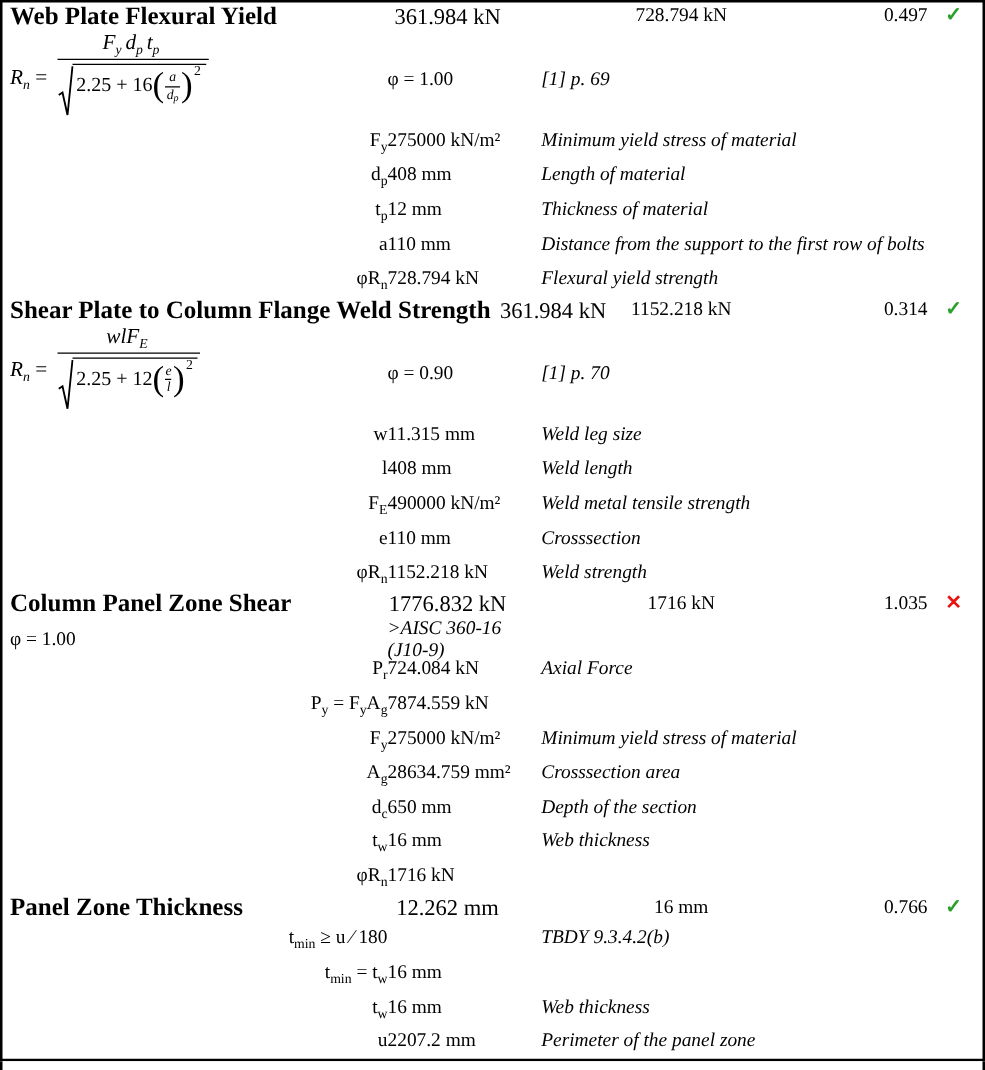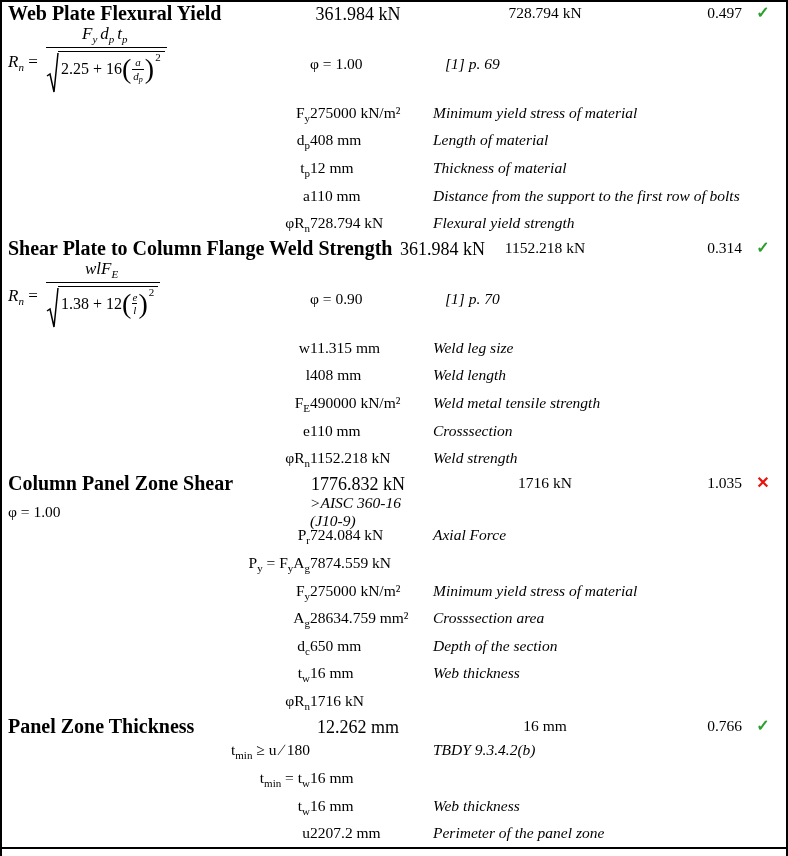--- a/index.html
+++ b/index.html
@@ -41,21 +41,21 @@
   .fden{border-top:1.6px solid #000;padding:3px 2px 0 0;}
   .sqrt{display:inline-flex;align-items:flex-start;}
   .radsign{display:block;margin-top:1px;}
   .radicand{border-top:1.5px solid #000;display:inline-flex;align-items:center;padding:2px 4px 0 3px;font-size:16px;margin-left:-1px;white-space:pre;}
   .bparen{font-size:28px;line-height:30px;font-weight:400;}
   .ifrac{display:inline-flex;flex-direction:column;align-items:center;font-size:11px;line-height:1.15;margin:0 1px;}
   .iden{border-top:1px solid #000;padding:0 1px;white-space:pre;}
   .iden sub, .ifrac sub{font-size:8px;vertical-align:-2px;}
   .rexp{font-size:11px;position:relative;top:-12px;margin-left:1px;}
   .phi{position:absolute;left:308px;top:31px;}
-  .ref{position:absolute;left:443px;top:31px;}
+  .ref{position:absolute;left:431px;top:31px;}
 </style>
 </head>
 <body>
 
 <div class="doc">
 
   <div class="check-row">
     <span class="ctitle">Web Plate Flexural Yield</span><span class="cdemand">361.984 kN</span>
     <span class="ccap">728.794 kN</span>
     <span class="cratio">0.497</span>
@@ -127,21 +127,21 @@
     <div class="bigmath">
       <span class="mtok"><span class="it">R</span><sub class="it">n</sub><span> = </span></span>
       <span class="frac">
         <span class="fnum"><span class="it">wlF</span><sub class="it">E</sub></span>
         <span class="fden">
           <span class="sqrt">
             <svg class="radsign" width="13" height="42" viewBox="0 0 13 42">
                 <polyline points="1,24 4,22 8,40 12,1" fill="none" stroke="#000" stroke-width="1.5"></polyline>
               </svg>
             <span class="radicand">
-              <span>1.38 + 12</span>
+              <span>2.25 + 12</span>
               <span class="bparen">(</span>
               <span class="ifrac">
                 <span class="inum it">e</span>
                 <span class="iden"><span class="it">l</span></span>
               </span>
               <span class="bparen">)</span>
               <span class="rexp">2</span>
             </span>
           </span>
         </span>

